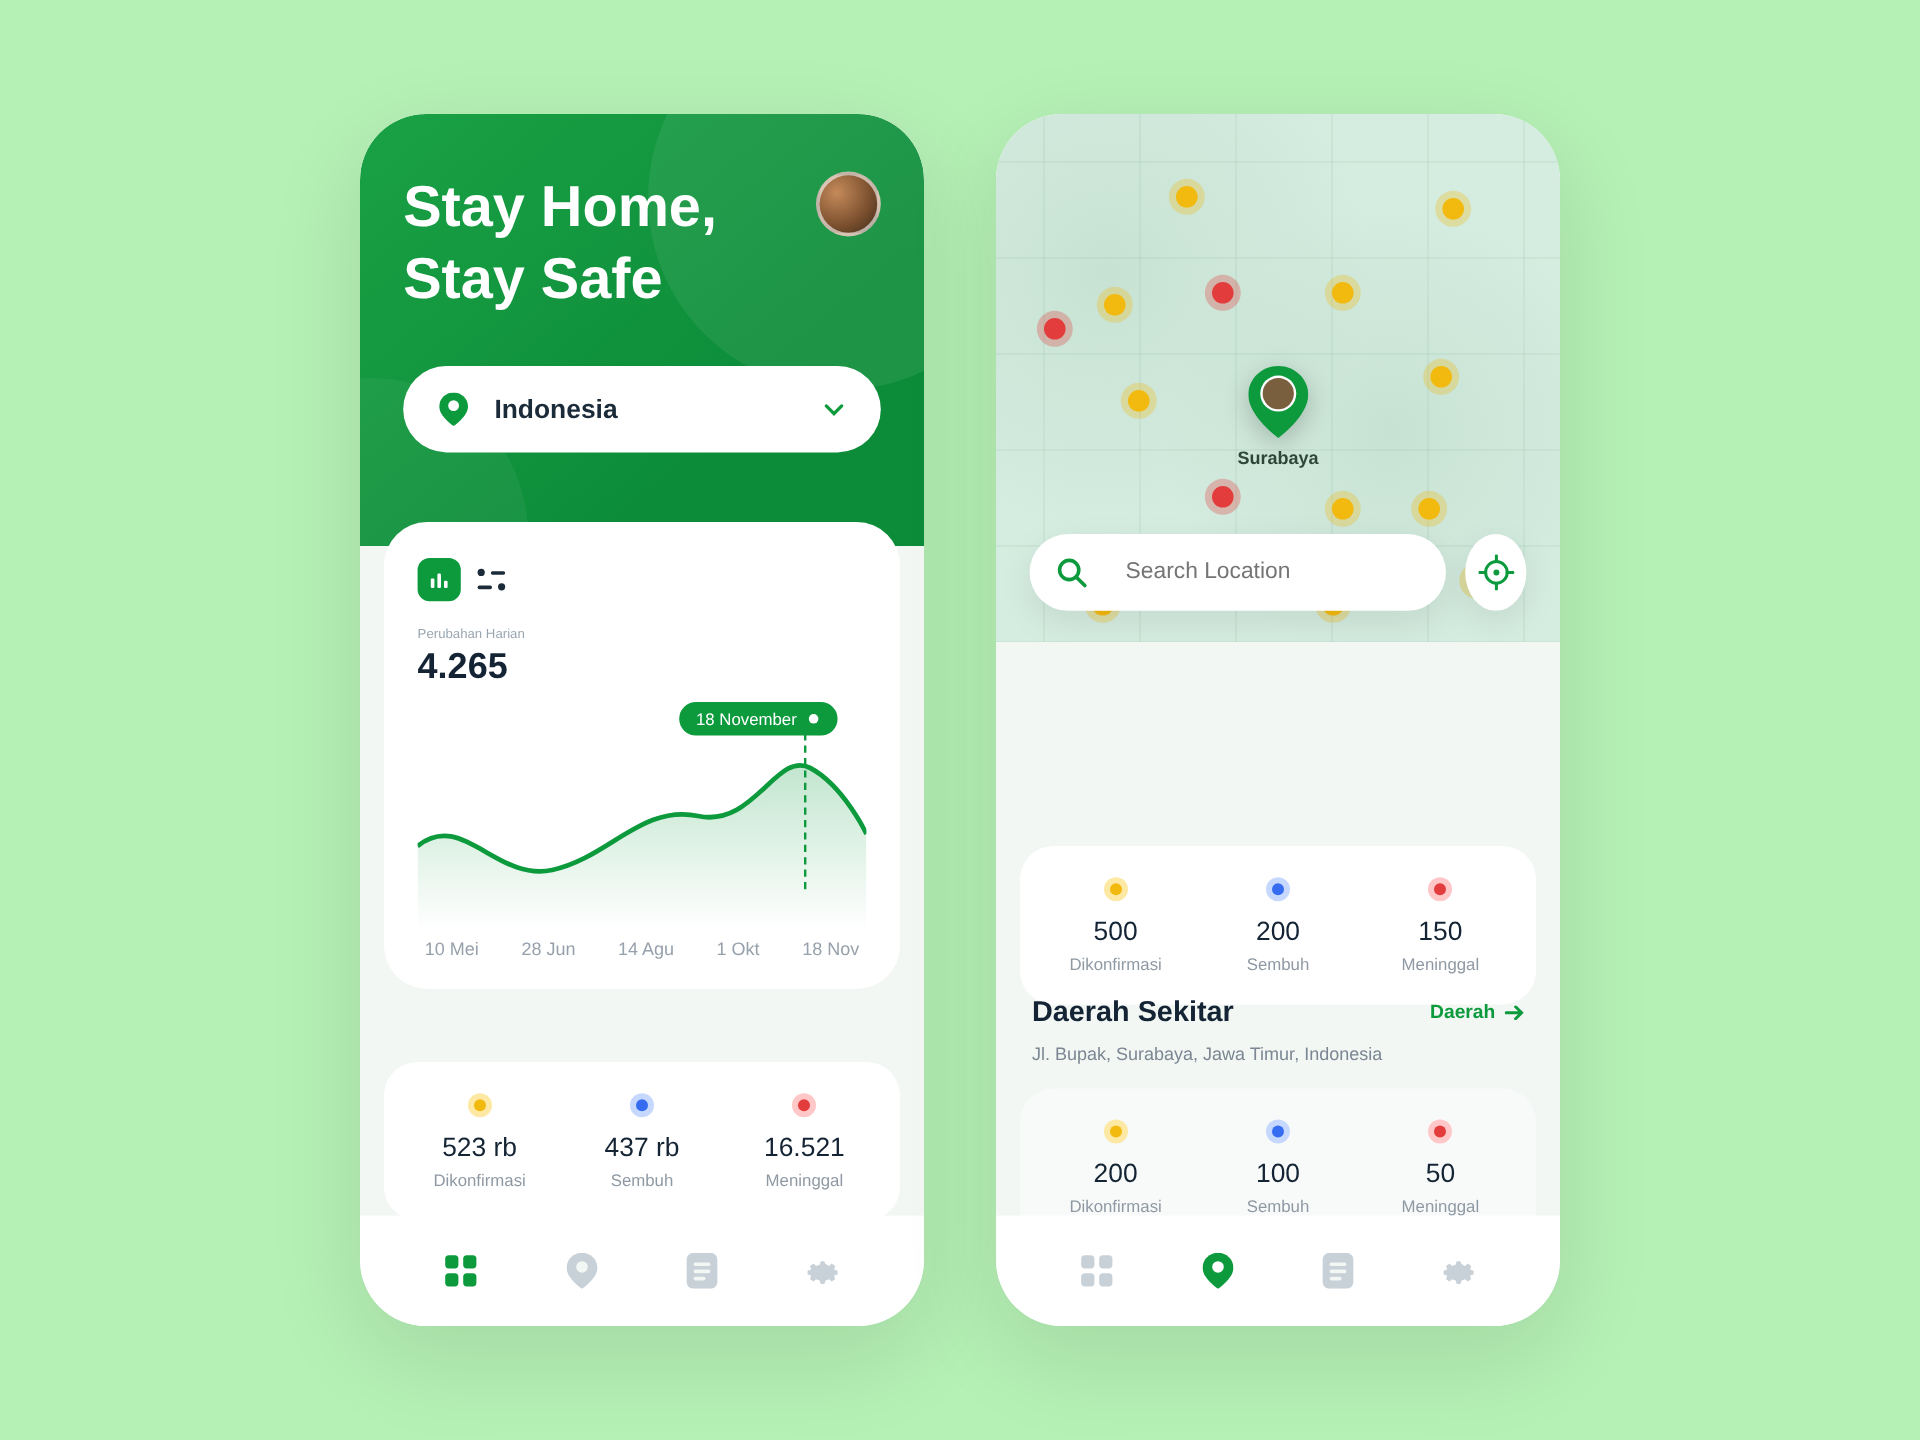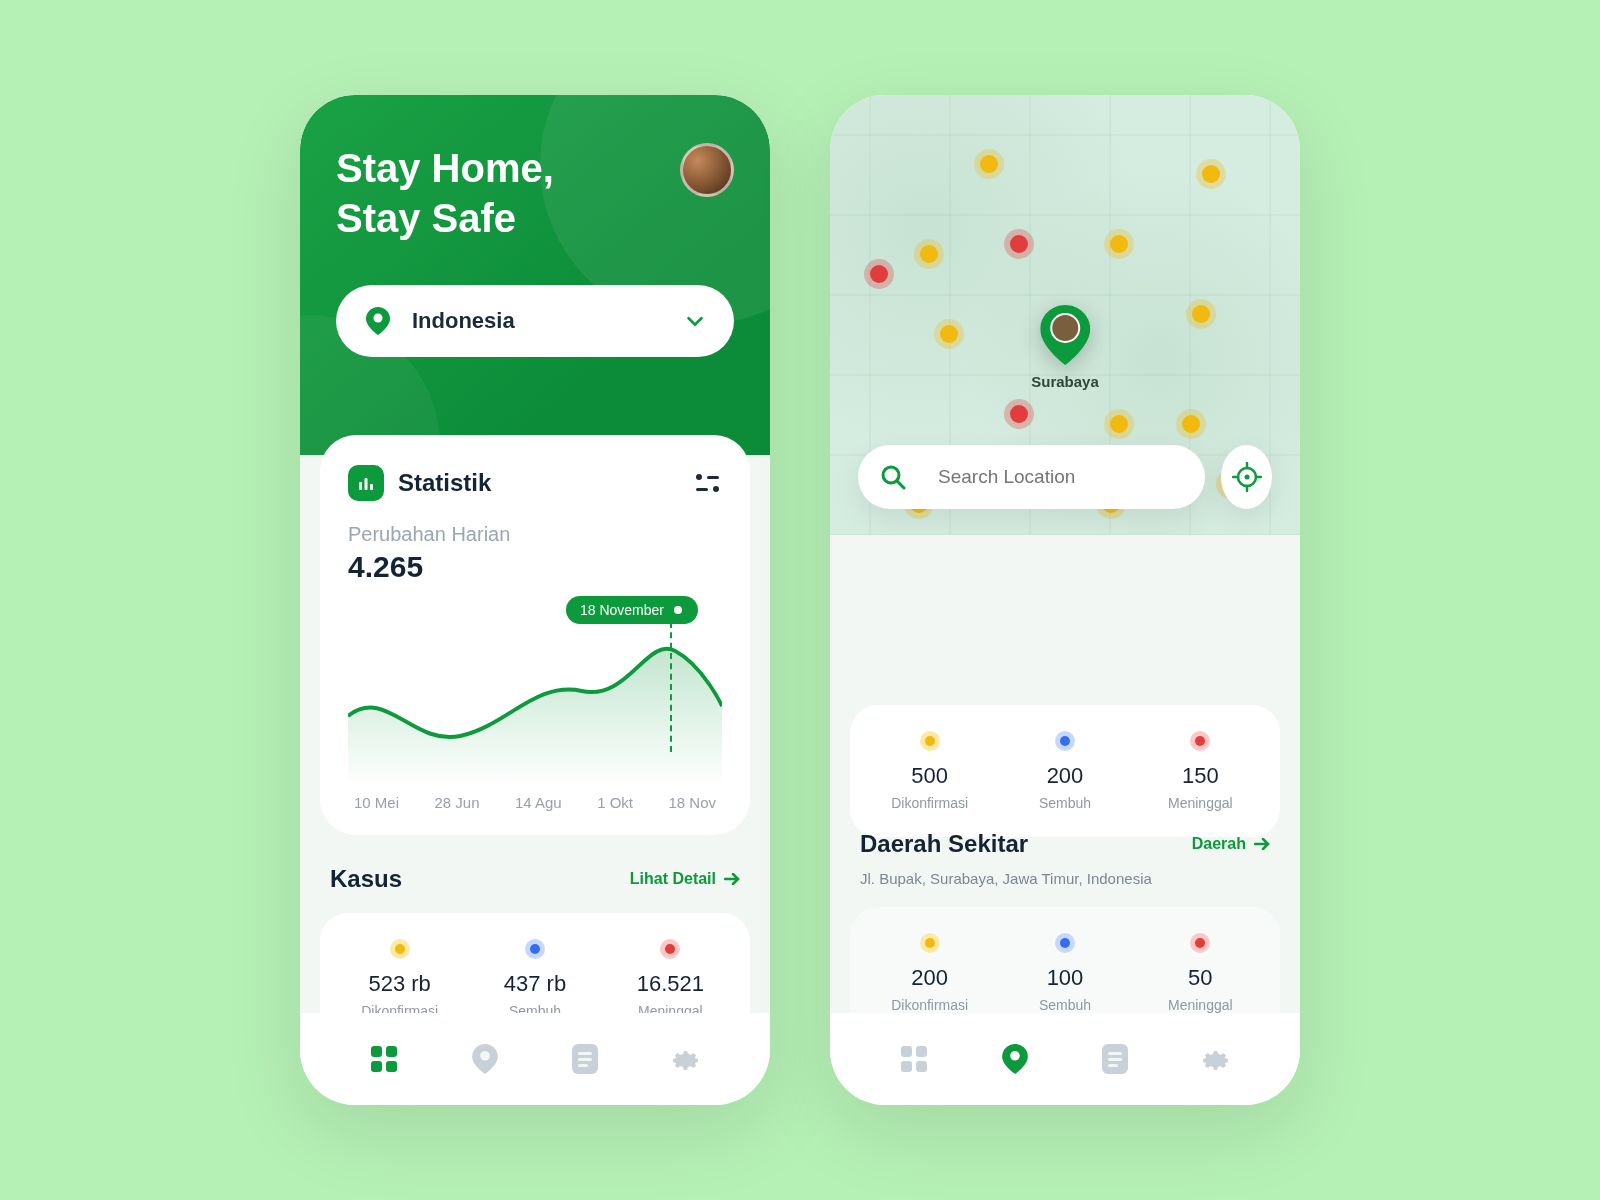--- a/index.html
+++ b/index.html
@@ -43,21 +43,21 @@
   .hero::after{
     content:"";
     position:absolute;
     width:260px;height:260px;
     left:-120px; bottom:-120px;
     background:rgba(255,255,255,0.05);
     border-radius:50%;
   }
   .hero-title {
     color:#fff;
-    font-size:40px;
+    font-size:48px;
     font-weight:800;
     line-height:1.25;
     position:relative;
     z-index:2;
   }
   .avatar {
     position:absolute;
     top:48px; right:36px;
     width:54px;height:54px;border-radius:50%;
     background: radial-gradient(circle at 30% 30%, #c58a5a 0%, #7a4f2e 60%, #3c2a18 100%);
@@ -93,21 +93,21 @@
   .stats-ico-box {
     width:36px;height:36px;background:#0c9a3d;border-radius:10px;
     display:flex;align-items:center;justify-content:center;
   }
   .stats-title { font-size:24px; font-weight:800; color:#142435; flex:1; }
   .filter-ico { width:26px; display:flex; flex-direction:column; gap:6px;}
   .filter-ico .r { display:flex; gap:5px; align-items:center;}
   .filter-ico .d { width:6px;height:6px;border-radius:50%;background:#1b2b3a;}
   .filter-ico .l { width:12px;height:3px;border-radius:2px;background:#1b2b3a;}
 
-  .sub-label { margin-top:22px; color:#9aa6b2; font-size:20px; }
+  .sub-label { margin-top:22px; color:#9aa6b2; font-size:11px; }
   .big-num { font-size:30px; font-weight:700; color:#142435; margin-top:4px; }
 
   .chart-wrap { margin-top:12px; position:relative; height:190px; }
   .date-tag {
     position:absolute; top:0; right:24px;
     background:#0c9a3d; color:#ffffff;
     padding:6px 16px 6px 14px;
     font-size:14px; border-radius:16px;
     display:flex; align-items:center; gap:10px;
   }
@@ -225,21 +225,20 @@
 
   <div class="stats-card">
     <div class="stats-head">
       <div class="stats-ico-box">
         <svg width="18" height="18" viewBox="0 0 18 18">
             <rect x="2" y="8" width="3" height="8" rx="1" fill="#fff"></rect>
             <rect x="7.5" y="4" width="3" height="12" rx="1" fill="#fff"></rect>
             <rect x="13" y="10" width="3" height="6" rx="1" fill="#fff"></rect>
           </svg>
       </div>
-      <div class="stats-title">Statistik</div>
       <div class="filter-ico">
         <div class="r">
             <span class="d"></span>
             <span class="l"></span>
           </div>
         <div class="r">
             <span class="l"></span>
             <span class="d"></span>
           </div>
       </div>
@@ -267,29 +266,20 @@
     <div class="x-axis">
       <span>10 Mei</span>
       <span>28 Jun</span>
       <span>14 Agu</span>
       <span>1 Okt</span>
       <span>18 Nov</span>
     </div>
   </div>
 
   <div class="kasus">
-    <div class="section-head">
-      <div class="section-title">Kasus</div>
-      <div class="link">
-        <span>Lihat Detail</span>
-        <svg class="arr" viewBox="0 0 16 12">
-            <path fill="none" stroke="#0c9a3d" stroke-width="2.5" stroke-linecap="round" d="M1 6h12M9 1l5 5-5 5"></path>
-          </svg>
-      </div>
-    </div>
     <div class="trio">
       <div class="cell">
         <div class="b-dot b-yellow"></div>
         <div class="val">523 rb</div>
         <div class="lab">Dikonfirmasi</div>
       </div>
       <div class="cell">
         <div class="b-dot b-blue"></div>
         <div class="val">437 rb</div>
         <div class="lab">Sembuh</div>

